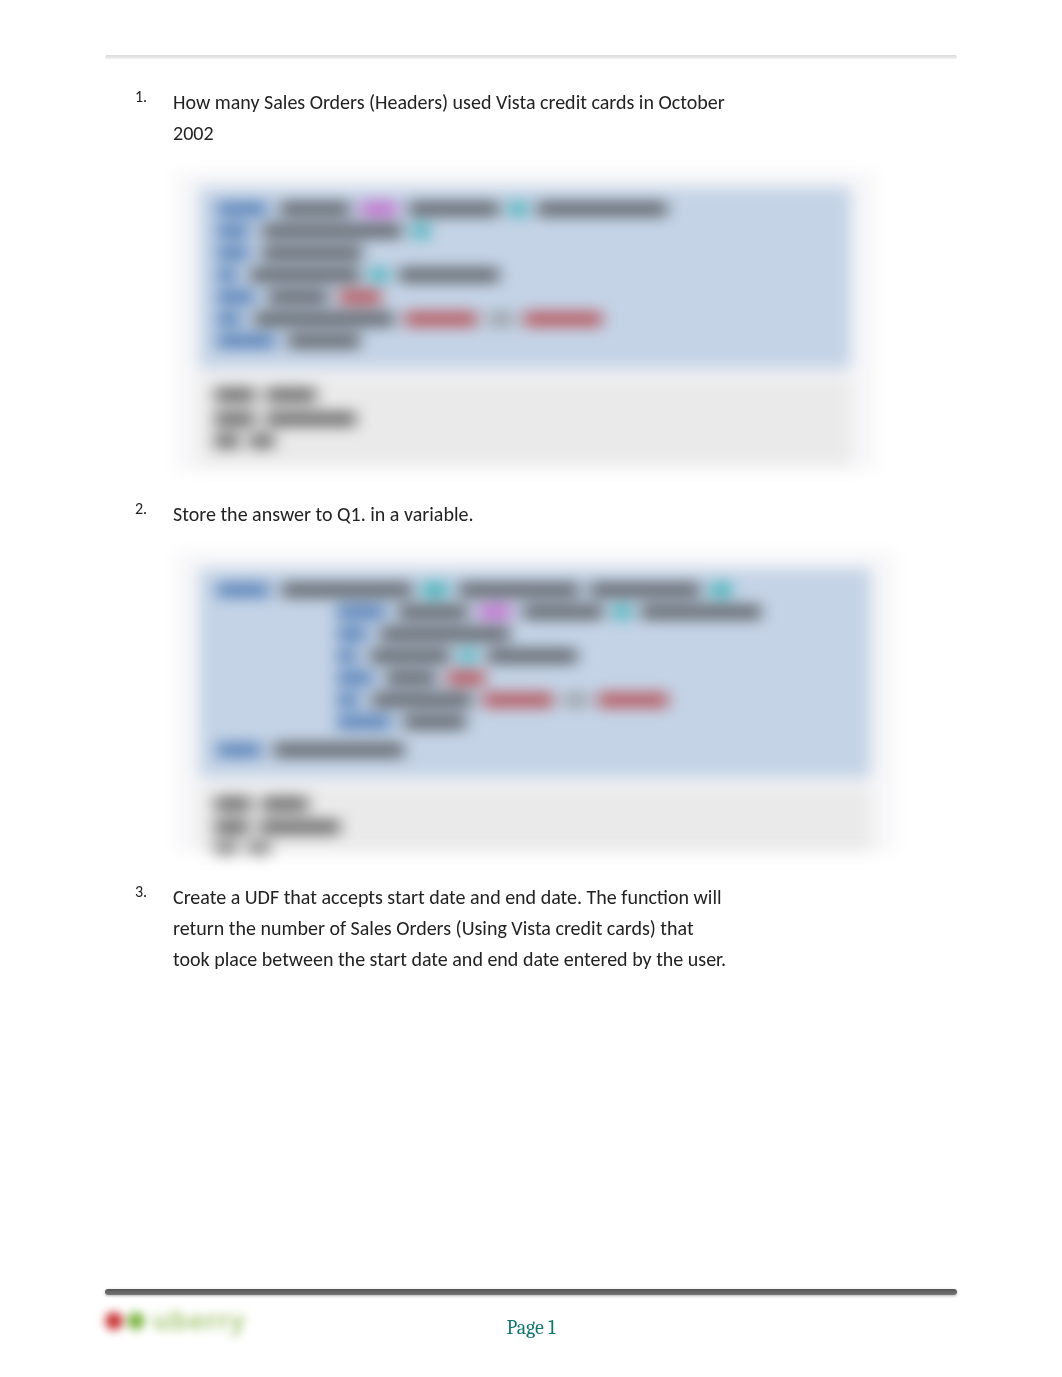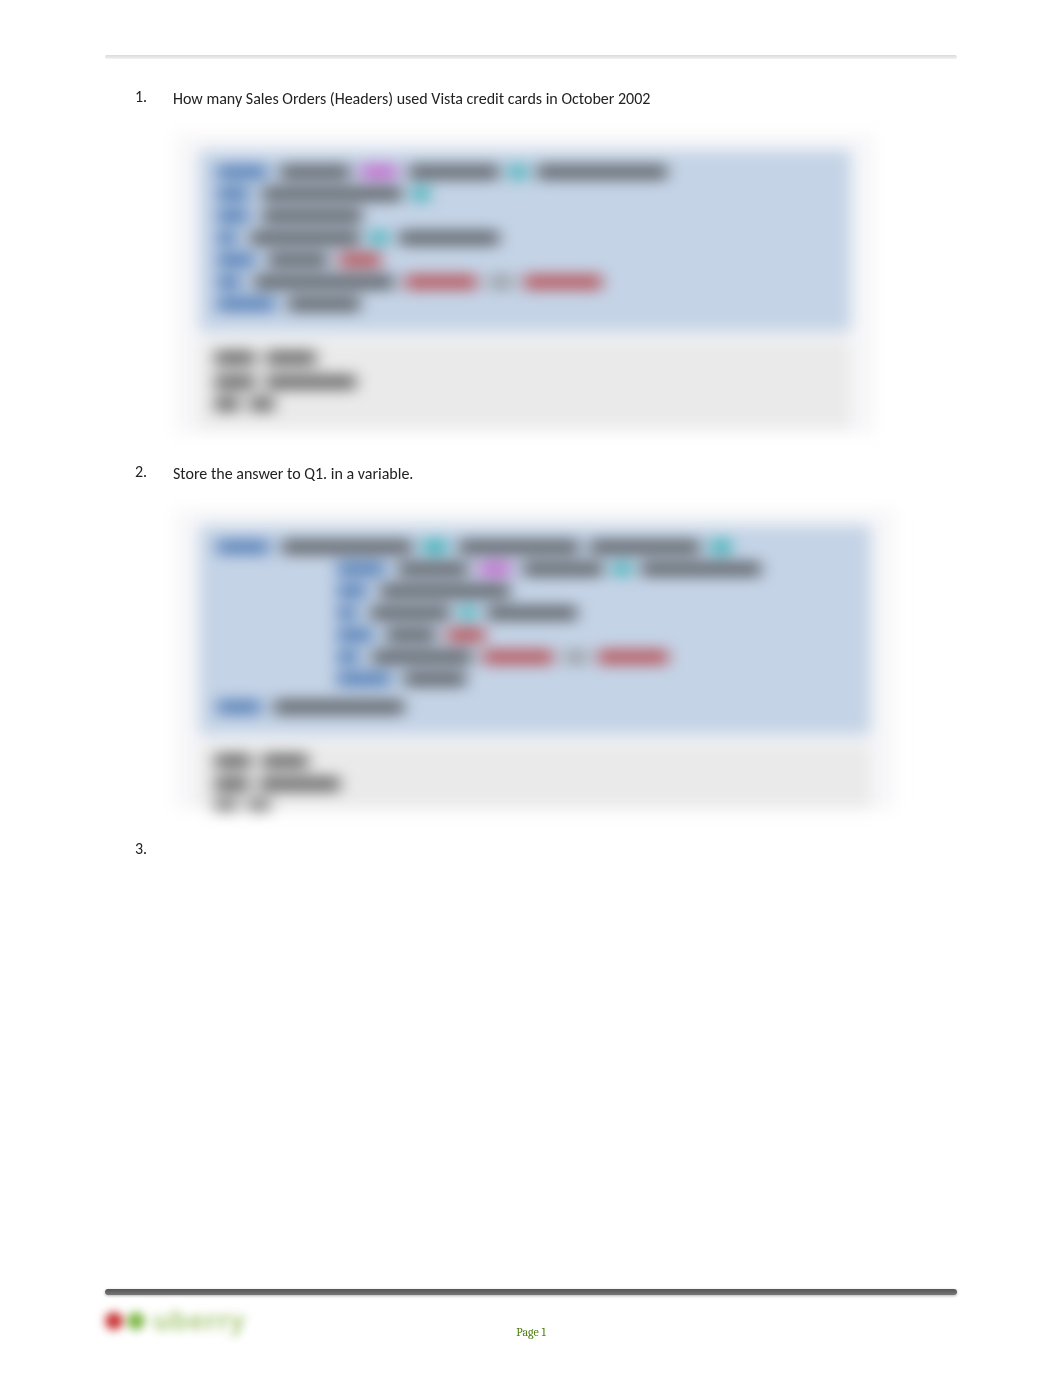--- a/index.html
+++ b/index.html
@@ -48,21 +48,21 @@
       margin-bottom: 22px;
       padding-left: 30px;
     }
     .q-num {
       width: 38px;
       font-size: 16px;
       color: #222;
       flex-shrink: 0;
     }
     .q-text {
-      font-size: 16px;
+      font-size: 20px;
       color: #222;
       line-height: 1.55;
       max-width: 560px;
     }
     .code-block {
       margin: 0 0 28px 70px;
       width: 700px;
       height: 300px;
       position: relative;
       background: #f7f7f9;
@@ -184,22 +184,22 @@
       font-weight: bold;
       color: #a8c878;
       letter-spacing: 1px;
       margin-left: 4px;
     }
     .page-num {
       position: absolute;
       left: 50%;
       transform: translateX(-50%);
       font-family: Cambria, Georgia, serif;
-      font-size: 12px;
-      color: #4d7c0f;
+      font-size: 20px;
+      color: #0f766e;
       bottom: -2px;
     }
   </style>
 </head>
 <body>
 
 <div class="page">
 
   <div class="divider"></div>
 
@@ -247,20 +247,21 @@
       <div class="result-panel">
         <div class="line"><span class="text-dark" style="width:36px"></span> <span class="text-dark" style="width:46px"></span></div>
         <div class="line" style="margin-top:5px"><span class="text-dark" style="width:34px"></span> <span class="text-dark" style="width:80px"></span></div>
         <div class="line"><span class="text-dark" style="width:22px"></span> <span class="text-dark" style="width:22px"></span></div>
       </div>
     </div>
   </div>
 
   <div class="question">
     <div class="q-num">3.</div>
+    <div class="q-text">Create a UDF that accepts start date and end date. The function will return the number of Sales Orders (Using Vista credit cards) that took place between the start date and end date entered by the user.</div>
   </div>
 
 </div>
 
 <div class="footer">
   <div class="footer-divider"></div>
   <div class="footer-row">
     <div class="logo">
       <div class="logo-dot-red"></div>
       <div class="logo-dot-green"></div>

